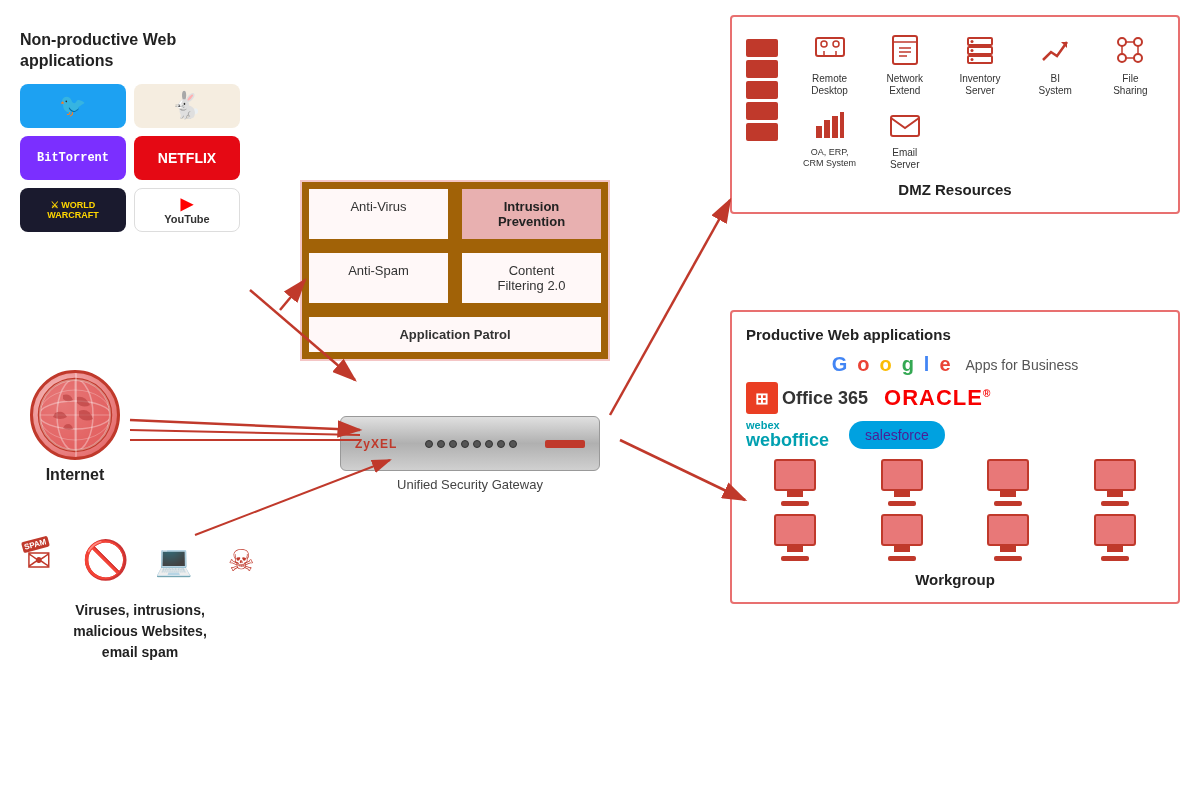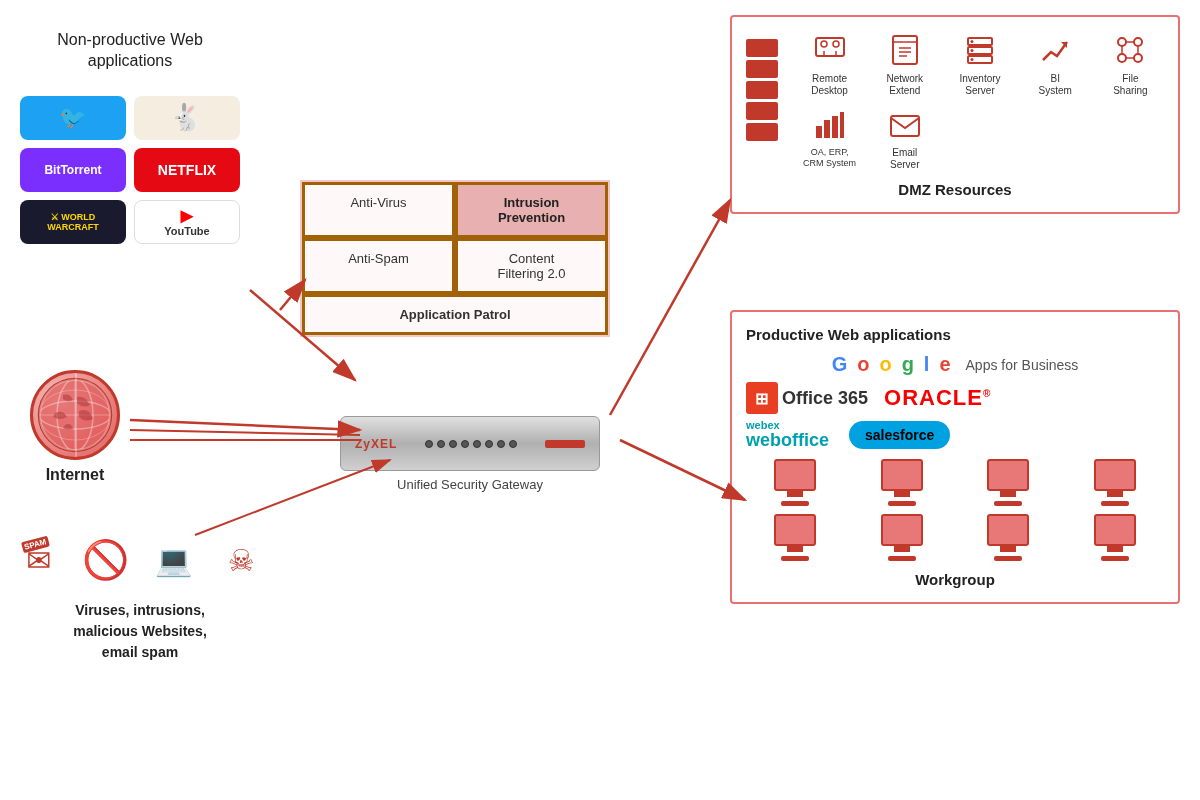--- a/index.html
+++ b/index.html
@@ -13,25 +13,25 @@
     }
 
     
     .left-section {
       position: absolute;
       left: 20px;
       top: 30px;
       width: 220px;
     }
     .non-productive-title {
-      text-align: center;
-      font-weight: normal;
+      text-align: left;
+      font-weight: bold;
       font-size: 16px;
       color: #222;
-      margin-bottom: 24px;
+      margin-bottom: 12px;
       line-height: 1.3;
     }
     .app-logos {
       display: grid;
       grid-template-columns: 1fr 1fr;
       gap: 8px;
       margin-bottom: 12px;
     }
     .app-logo {
       border-radius: 8px;
@@ -129,21 +129,21 @@
       background: #fff8f8;
     }
     .security-row {
       display: flex;
     }
     .security-cell {
       flex: 1;
       padding: 10px 14px;
       text-align: center;
       font-size: 13px;
-      border: 3px solid #a16207;
+      border: 7px solid #a16207;
       color: #333;
     }
     .security-cell.highlight {
       background: #e8b0b0;
       font-weight: bold;
       color: #222;
     }
     .security-cell.full-width {
       flex: 2;
       font-weight: bold;
@@ -331,21 +331,21 @@
   <div class="app-logos">
 
     <div class="app-logo logo-twitter">
       <span style="font-size:22px;">🐦</span>
     </div>
 
     <div class="app-logo logo-donkey" style="background:#f5ede0;">
       <span style="font-size:26px;">🐇</span>
     </div>
 
-    <div class="app-logo logo-bittorrent" style="background:#7b2fff; color:#fff; font-size:12px;">
+    <div class="app-logo logo-bittorrent" style="background:#7b2fff; color:#fff; font-size:12px;font-family:Liberation Mono, monospace;">
       <span>BitTorrent</span>
     </div>
 
     <div class="app-logo logo-netflix">
       <span style="font-size:14px; letter-spacing:0px;">NETFLIX</span>
     </div>
 
     <div class="app-logo logo-warcraft" style="font-size:9px; text-align:center; padding:2px;">
       <span>⚔ WORLD<br>WARCRAFT</span>
     </div>
@@ -567,21 +567,21 @@
       <span style="font-size:18px; font-weight:bold; color:#333;">Office 365</span>
     </div>
     <span style="color:#f80000; font-size:22px; font-weight:bold; letter-spacing:1px;">ORACLE<sup style="font-size:10px;">®</sup></span>
   </div>
 
   <div class="prod-row" style="margin-bottom:10px; align-items:center; gap:20px;">
     <div style="display:flex; flex-direction:column; line-height:1;">
       <span style="color:#00a0b0; font-size:11px; font-weight:bold;">webex</span>
       <span style="color:#00a0b0; font-size:18px; font-weight:bold;">weboffice</span>
     </div>
-    <div style="background:#00a1e0; color:#000000; padding:6px 16px; border-radius:25px; font-size:14px; font-weight:bold;">
+    <div style="background:#00a1e0; color:#4c1d95; padding:6px 16px; border-radius:25px; font-size:14px; font-weight:normal;">
       <span>salesforce</span>
     </div>
   </div>
 
   <div class="computers-grid">
     <div class="computer-icon">
       <div class="monitor"></div>
       <div class="monitor-stand"></div>
     </div>
     <div class="computer-icon">

